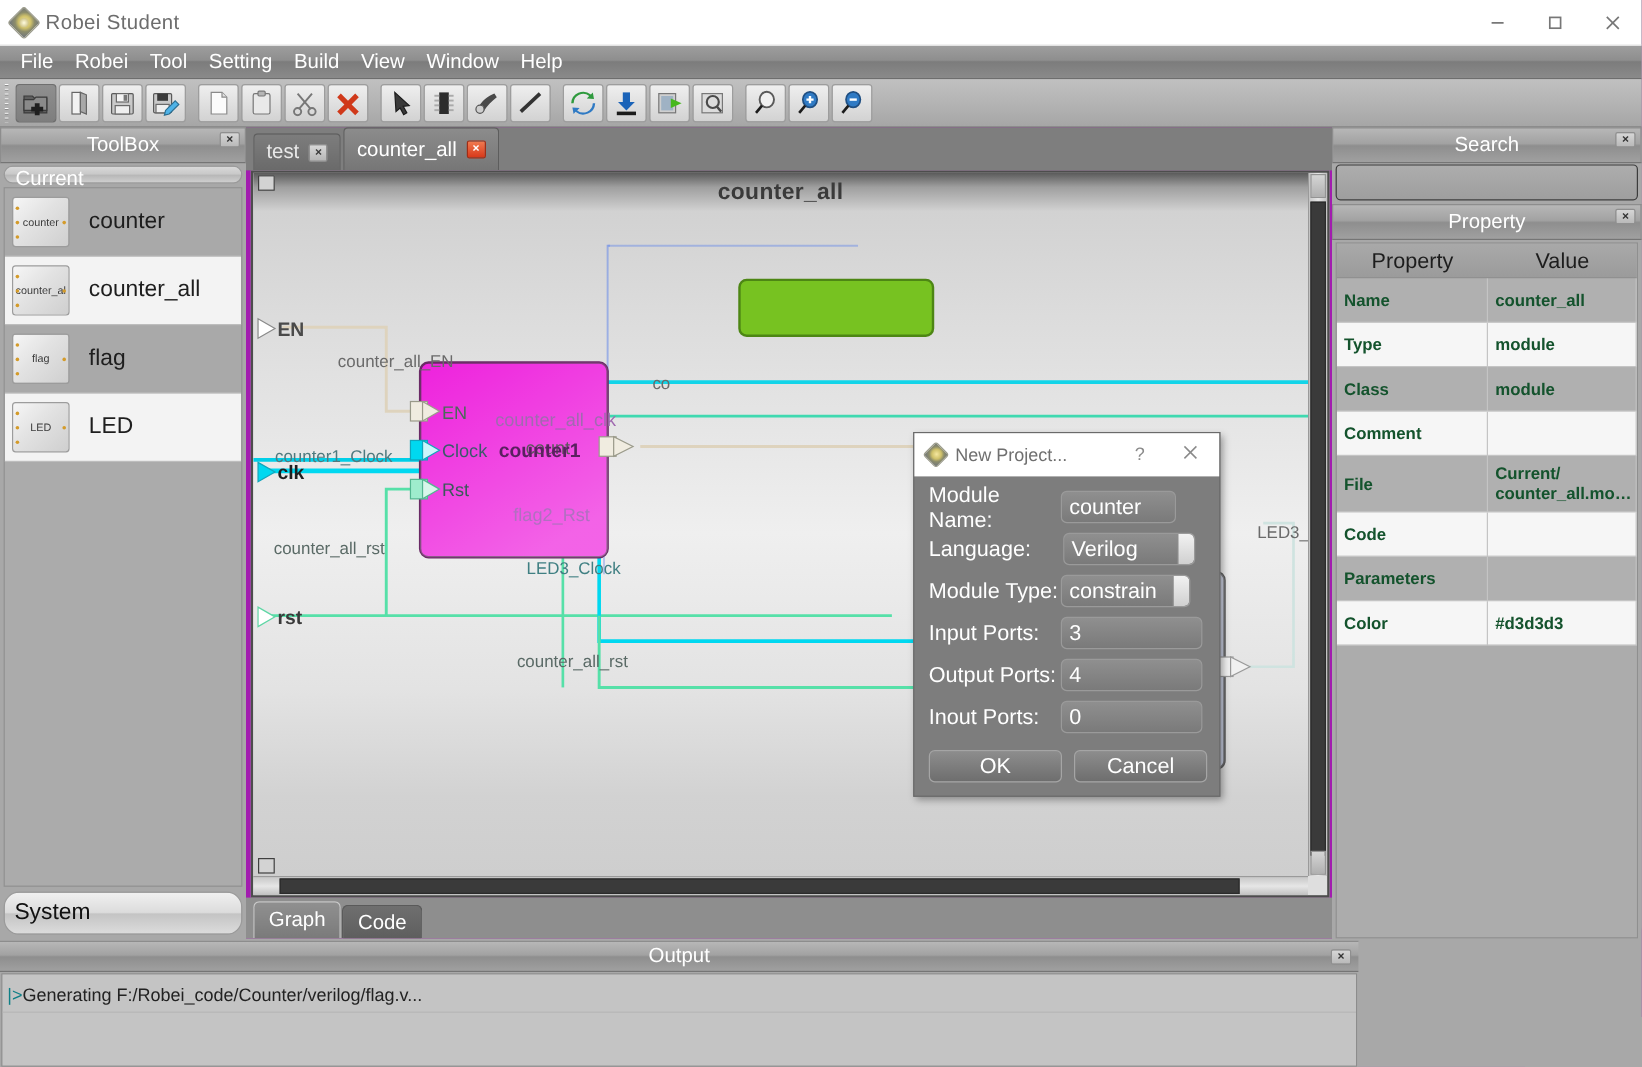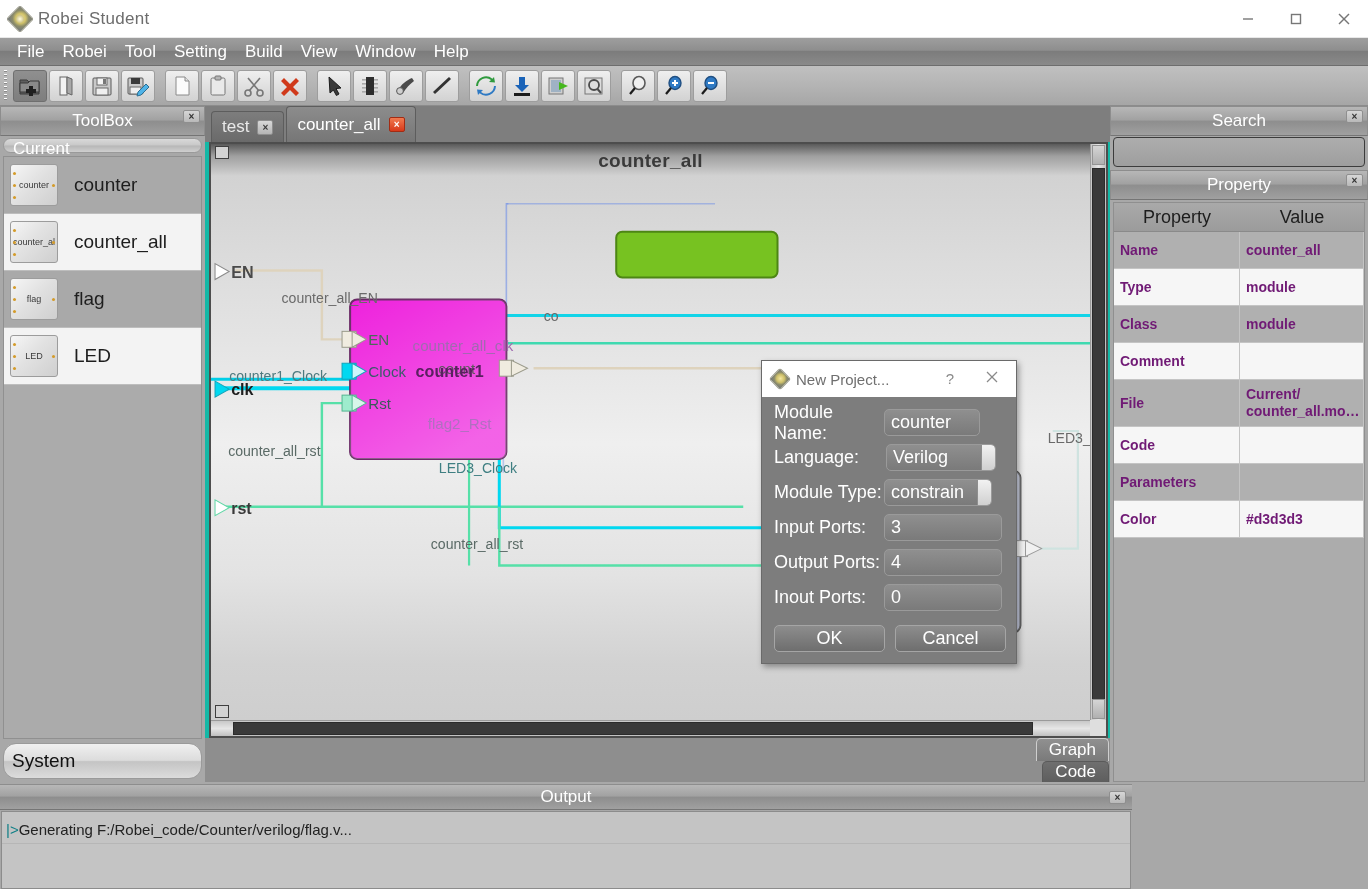--- a/index.html
+++ b/index.html
@@ -126,21 +126,21 @@
   .tool-label { margin-left:16px; font-size:19px; color:#1e1e1e; }
   .dock-bottom {
     margin:4px 3px 3px 3px; height:36px;
     background: linear-gradient(to bottom,#f0f0f0 0%,#dcdcdc 48%,#c4c4c4 52%,#dcdcdc 100%);
     border:1px solid #9a9a9a; border-radius:13px;
     display:flex; align-items:center; padding-left:8px;
     font-size:19px; color:#111;
   }
 
   
-  #center { flex:1; display:flex; flex-direction:column; background:#14b8a6; position:relative; }
+  #center { flex:1; display:flex; flex-direction:column; background:#a21caf; position:relative; }
   #tabbar { height:36px; display:flex; align-items:flex-end; padding-left:6px; background:#7e7e7e; }
   .tab {
     height:31px; display:flex; align-items:center; gap:8px;
     padding:0 10px; margin-right:2px;
     border:1px solid #5d5d5d; border-bottom:none;
     border-radius:4px 4px 0 0;
     font-size:17px; color:#e9e9e9;
     background: linear-gradient(to bottom,#7d7d7d,#6a6a6a);
   }
   .tab.active {
@@ -191,23 +191,22 @@
   #canvas-hscroll {
     position:absolute; left:0; right:16px; bottom:0; height:16px;
     background: linear-gradient(to bottom,#c8c8c8,#e6e6e6,#c0c0c0);
     border-top:1px solid #9a9a9a;
   }
   #canvas-hthumb {
     position:absolute; left:22px; top:1px; height:13px; width:800px;
     background:#3a3a3a; border:1px solid #2b2b2b;
   }
   #bottom-tabs {
-    height:44px; display:flex; align-items:flex-end; padding-left:6px;
+    height:34px; display:flex; align-items:flex-end; padding-left:6px;
     background:#8e8e8e;
-    flex-direction:column;
   }
   .btab {
     height:28px; padding:0 12px; margin-right:1px;
     display:flex; align-items:center;
     font-size:17px; color:#ffffff;
     border:1px solid #5a5a5a; border-bottom:none; border-radius:5px 5px 0 0;
     background: linear-gradient(to bottom,#6f6f6f,#5e5e5e);
   }
   .btab.active {
     height:31px;
@@ -232,21 +231,21 @@
     background: linear-gradient(to bottom,#a9a9a9,#9b9b9b);
     border-bottom:1px solid #8a8a8a;
   }
   .prop-head div {
     display:flex; align-items:center; justify-content:center;
     font-size:18px; color:#1d1d1d;
   }
   .prop-row { display:flex; height:37px; }
   .prop-row .k, .prop-row .v {
     display:flex; align-items:center; padding-left:6px;
-    font-size:14px; font-weight:bold; color:#701a75;
+    font-size:14px; font-weight:bold; color:#14532d;
     border-bottom:1px solid #c4c4c4; border-right:1px solid #c4c4c4;
     overflow:hidden;
   }
   .prop-row .k { width:126px; }
   .prop-row .v { flex:1; }
   .prop-row.odd .k, .prop-row.odd .v { background:#b0b0b0; }
   .prop-row.even .k, .prop-row.even .v { background:#f6f6f6; }
   .prop-row.tall { height:47px; }
   .prop-row.tall .v { flex-direction:column; align-items:flex-start; justify-content:center; line-height:17px; }
   #prop-filler { flex:1; background:#acacac; }

